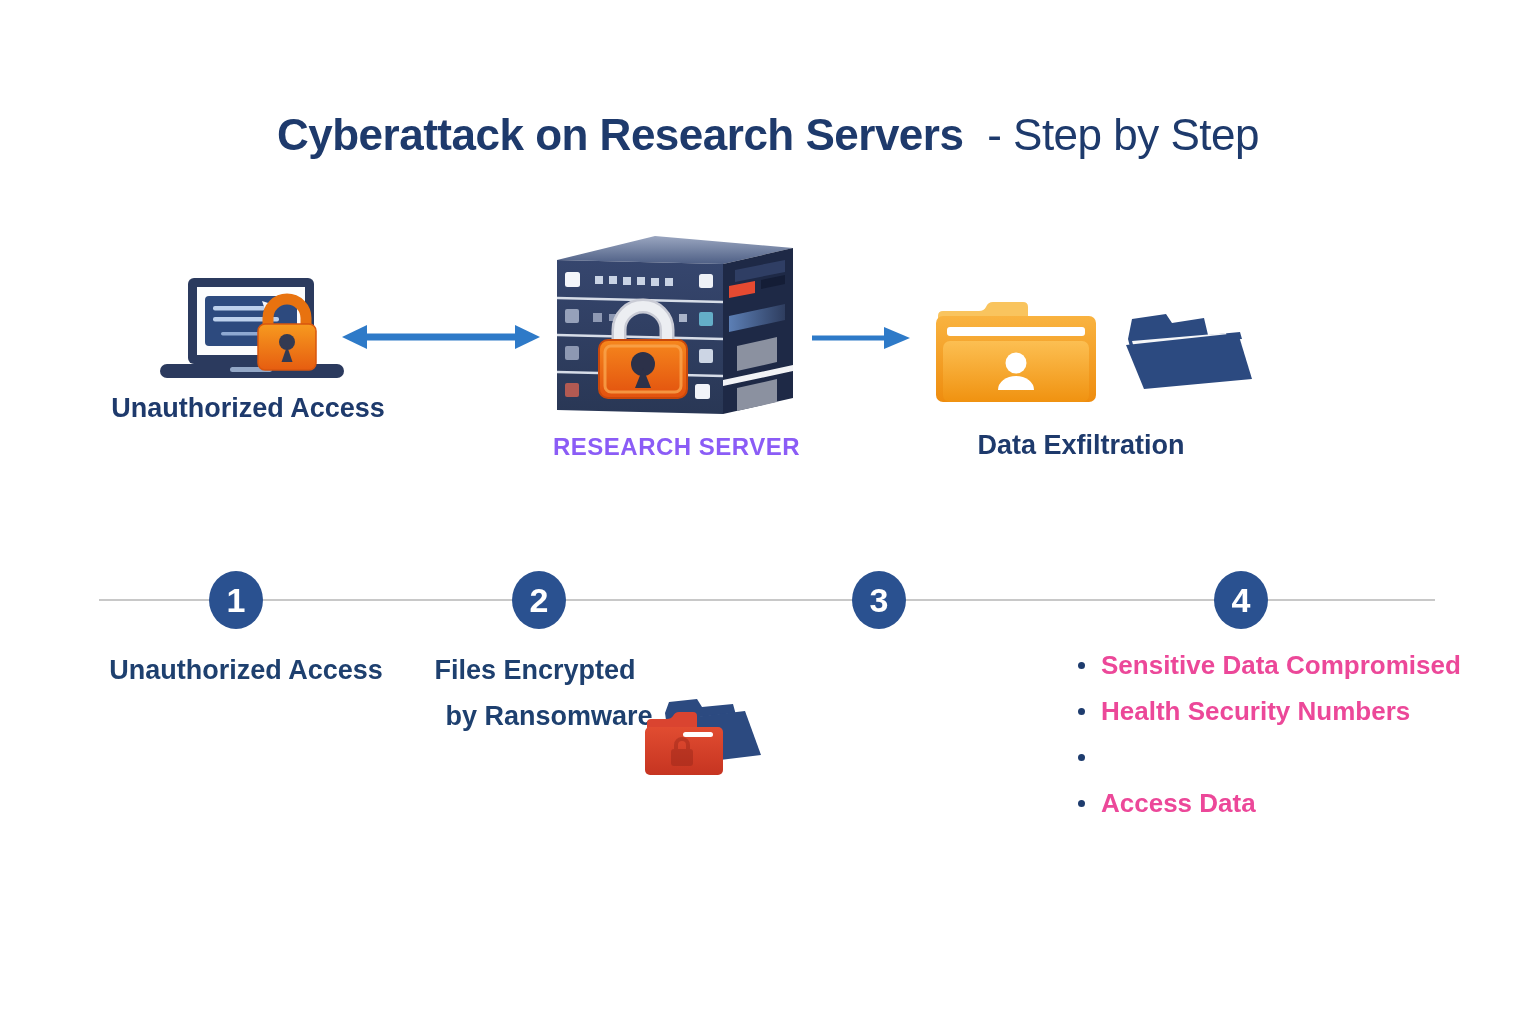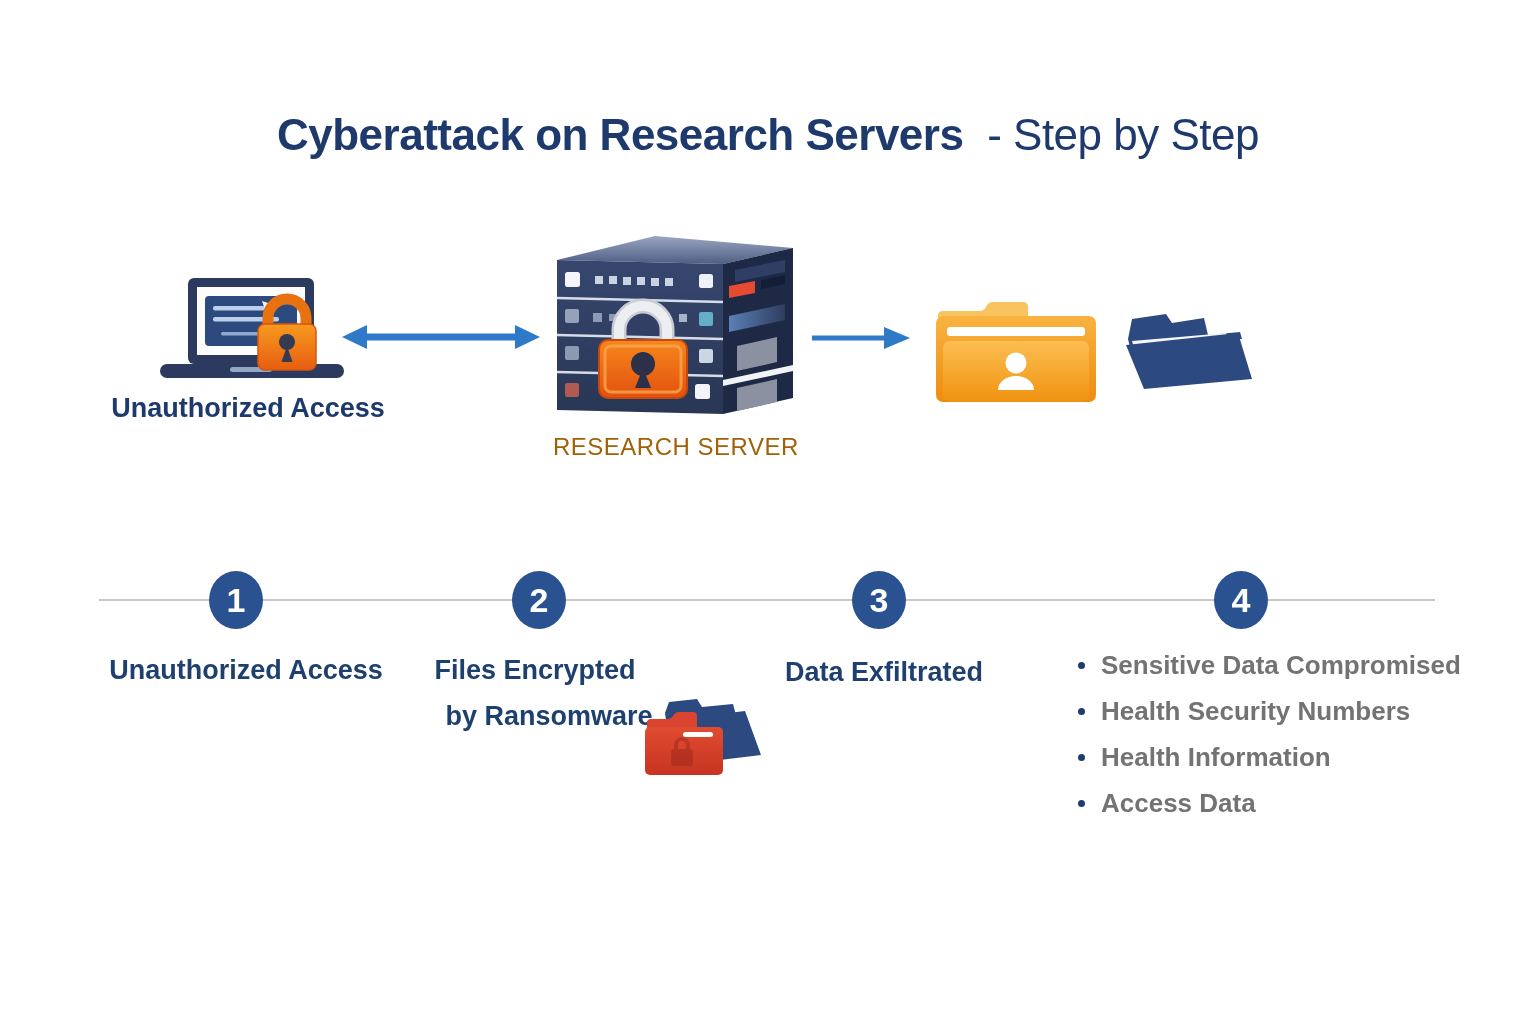--- a/index.html
+++ b/index.html
@@ -13,39 +13,39 @@
     font-size:44px;color:#1e3a6c;letter-spacing:-0.5px;white-space:nowrap;
   }
   .title .bold{font-weight:700;}
   .title .light{font-weight:400;margin-left:12px;}
   
   .abs{position:absolute;}
   .flow-label{
     position:absolute;text-align:center;color:#1e3a6c;
     font-size:26px;font-weight:600;white-space:nowrap;
   }
-  .server-label{color:#a16207;font-weight:400;font-size:24px;letter-spacing:0.5px;}
+  .server-label{color:#8b5cf6;font-weight:700;font-size:24px;letter-spacing:0.5px;}
   .folders-label,.lap-label{font-weight:700;font-size:27px;}
   
   .tl-line{position:absolute;left:99px;top:599px;width:1336px;height:2px;background:#c8c8c8;}
   .tl-circle{
     position:absolute;width:54px;height:58px;border-radius:50%;
     background:#2a5190;color:#ffffff;display:flex;align-items:center;justify-content:center;
     font-size:34px;font-weight:700;
   }
   .step-label{
     position:absolute;text-align:center;color:#1e406f;
     font-size:27px;font-weight:700;white-space:nowrap;
   }
   .bullet-list{
     position:absolute;left:1078px;top:652px;margin:0;padding:0;list-style:none;
   }
   .bullet-list li{
     display:flex;align-items:center;margin-bottom:19px;height:27px;
-    color:#737373;font-size:26px;font-weight:600;white-space:nowrap;
+    color:#ec4899;font-size:26px;font-weight:600;white-space:nowrap;
   }
   .dot{
     width:7px;height:7px;border-radius:50%;background:#1e3c6e;
     margin-right:16px;flex:0 0 auto;
   }
 </style>
 </head>
 <body>
 
 <div class="canvas">
@@ -166,20 +166,21 @@
     <rect x="13" y="41" width="146" height="61" rx="7" fill="url(#frontGrad)"></rect>
     <circle cx="86" cy="63" r="10.5" fill="#ffffff"></circle>
     <path d="M68,90 a18,14 0 0 1 36,0 z" fill="#ffffff"></path>
   </svg>
 
   <svg class="abs" style="left:1120px;top:305px" width="138" height="88" viewBox="0 0 138 88">
     <polygon points="8,34 12,14 46,9 52,18 84,13 88,30 120,27 122,34 10,42" fill="#2c4a80"></polygon>
     <polygon points="12,36 106,28 108,35 14,43" fill="#f5f6f8"></polygon>
     <polygon points="6,40 118,28 132,74 24,84" fill="#2c4a80"></polygon>
   </svg>
+  <div class="flow-label folders-label" style="left:931px;top:430px;width:300px">Data Exfiltration</div>
 
   <div class="tl-line"></div>
 
   <div class="tl-circle" style="left:209px;top:571px">
     <span>1</span>
   </div>
   <div class="tl-circle" style="left:512px;top:571px">
     <span>2</span>
   </div>
   <div class="tl-circle" style="left:852px;top:571px">
@@ -206,34 +207,32 @@
     <polygon points="16,24 100,14 116,58 34,68" fill="#2c4a80"></polygon>
     <path d="M2,32 v-6 q0,-4 4,-4 h16 q4,0 6,-3 q2,-4 6,-4 h14 q4,0 4,4 v13 z" fill="#da4430"></path>
     <rect x="0" y="30" width="78" height="48" rx="5" fill="url(#redGrad)"></rect>
     <rect x="38" y="35" width="30" height="5" rx="2.5" fill="#ffffff"></rect>
     <g opacity="0.4">
       <rect x="26" y="52" width="22" height="17" rx="3" fill="#8f2216"></rect>
       <path d="M31,52 v-4 a6,6 0 0 1 12,0 v4" fill="none" stroke="#8f2216" stroke-width="4"></path>
     </g>
   </svg>
 
-  <div class="step-label" style="left:734px;top:657px;width:300px">Data Exfiltrated</div>
 
   <ul class="bullet-list">
     <li>
       <span class="dot"></span>
       <span>Sensitive Data Compromised</span>
     </li>
     <li>
       <span class="dot"></span>
       <span>Health Security Numbers</span>
     </li>
     <li>
       <span class="dot"></span>
-      <span>Health Information</span>
     </li>
     <li>
       <span class="dot"></span>
       <span>Access Data</span>
     </li>
   </ul>
 
 </div>
 
 </body></html>

